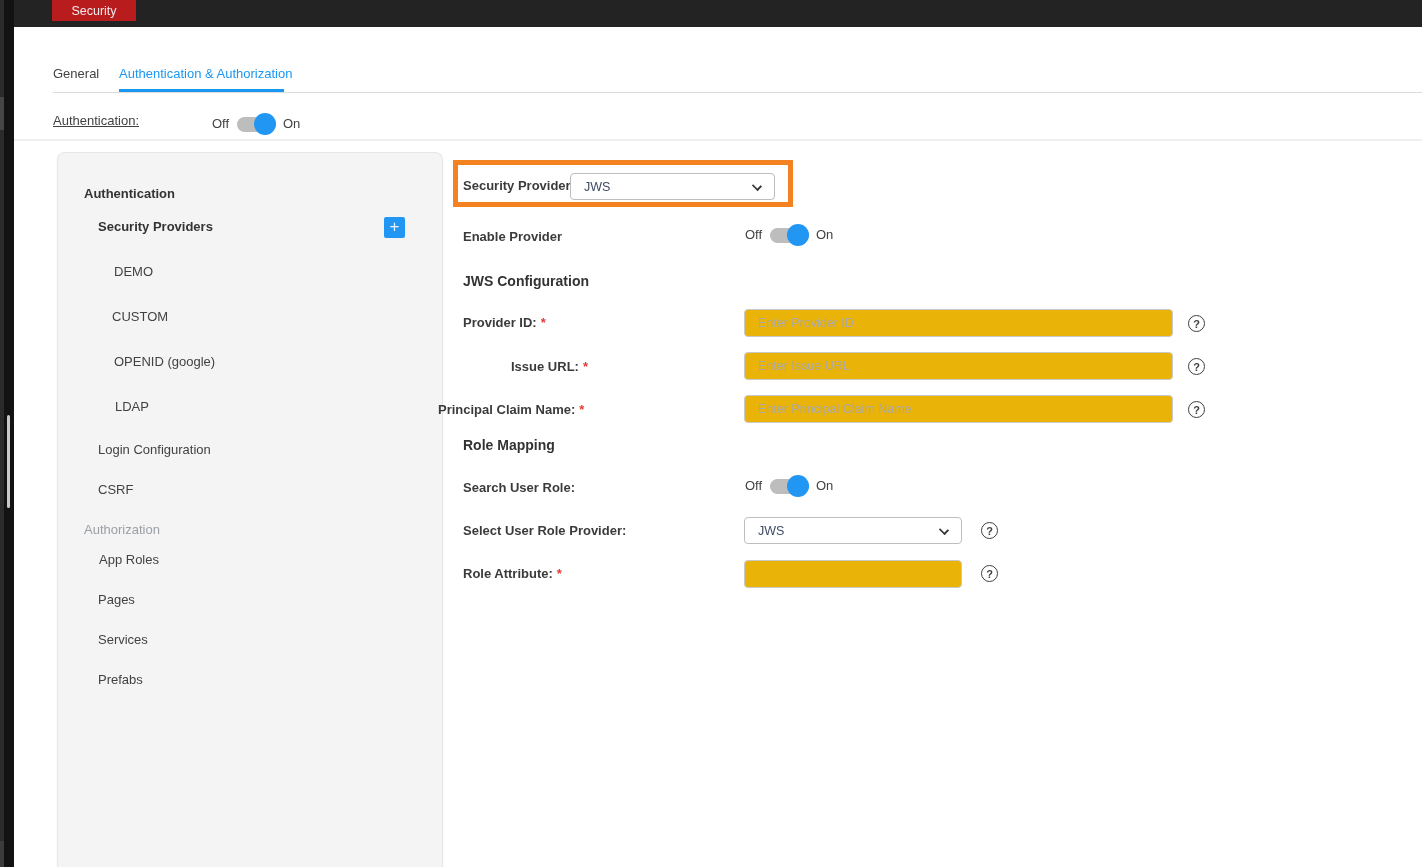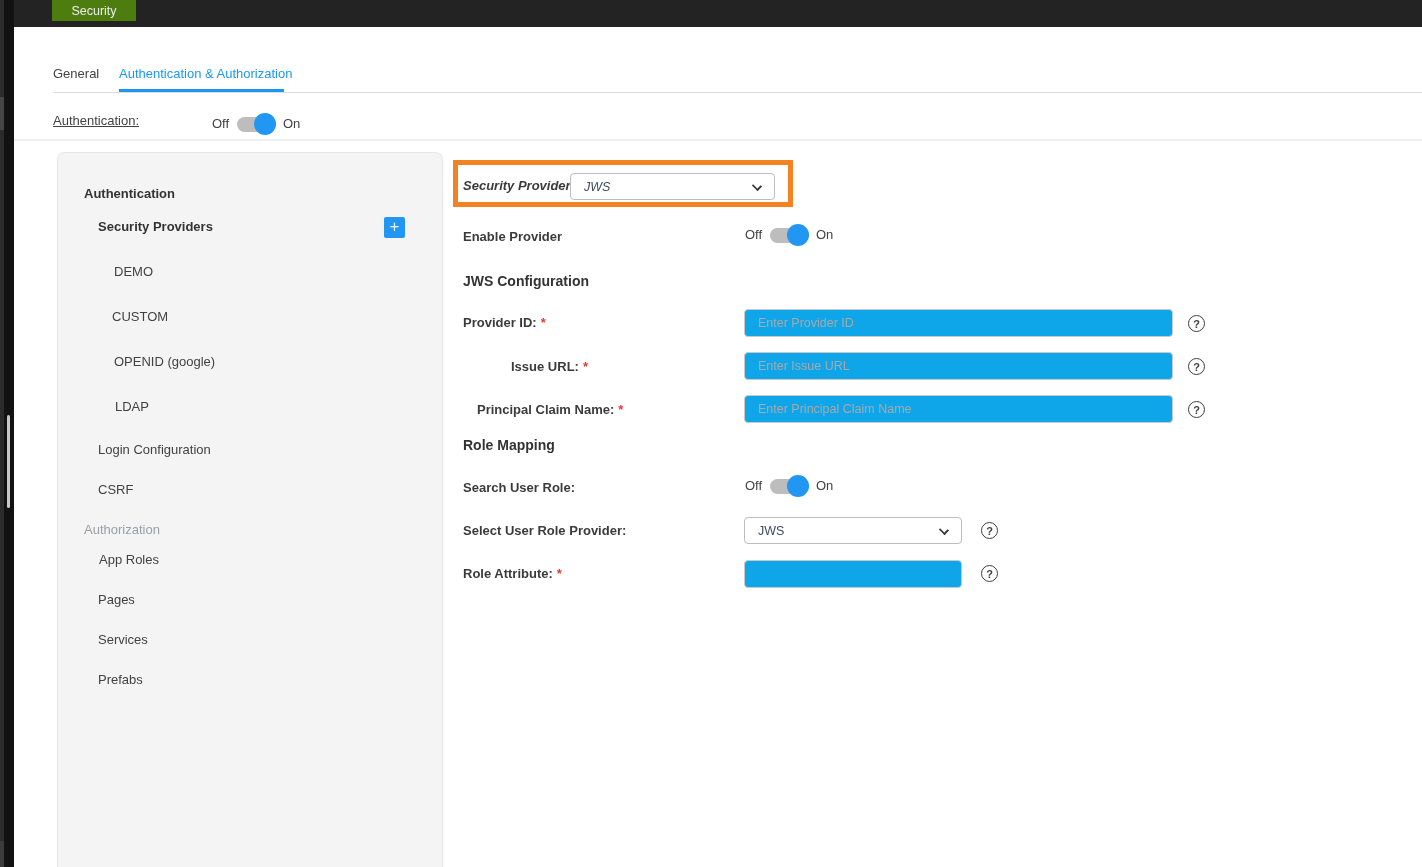--- a/index.html
+++ b/index.html
@@ -9,21 +9,21 @@
 
   
   .left-strip { left:0; top:0; width:14px; height:867px; background:#121212; }
   .strip-col { left:0; top:0; width:4px; height:867px; background:#2b2b2b; }
   .strip-col-light { left:0; top:97px; width:4px; height:33px; background:#464646; }
   .strip-col-bottom { left:0; top:841px; width:4px; height:26px; background:#3c3c3c; }
   .strip-scroll { left:7px; top:415px; width:3px; height:93px; background:#c8c8c8; border-radius:2px; }
 
   
   .topbar { left:14px; top:0; width:1408px; height:27px; background:#232323; }
-  .security-tab { left:38px; top:0; width:84px; height:21px; background:#4d7c0f; color:#ededed;
+  .security-tab { left:38px; top:0; width:84px; height:21px; background:#b91c1c; color:#ededed;
                   font-size:12.5px; display:flex; align-items:center; justify-content:center; }
 
   
   .tab { font-size:13px; color:#424242; }
   .tab.active { color:#1a97f0; }
   .tab-underline { left:119px; top:89px; width:165px; height:3px; background:#1a97f0; }
   .tab-hairline { left:53px; top:92px; width:1369px; height:1px; background:#dcdcdc; }
   .row-divider { left:14px; top:139px; width:1408px; height:2px; background:#efefef; }
 
   
@@ -38,30 +38,30 @@
              border:1px solid #e7e7e7; border-bottom:none; border-radius:8px 8px 0 0;
              box-shadow:0 1px 3px rgba(0,0,0,0.05); }
   .sb { position:absolute; font-size:13px; color:#424242; white-space:nowrap; cursor:pointer; }
   .sb.hdr { font-weight:700; color:#333; cursor:default; }
   .sb.bold { font-weight:700; color:#333; }
   .sb.muted { color:#9aa0a6; cursor:default; }
   .plus-btn { position:absolute; left:326px; top:64px; width:21px; height:21px; background:#2196f3;
               border-radius:2px; color:#eaf4fd; font-size:17px; line-height:20px; text-align:center; cursor:pointer; }
 
   
-  .orange-box { left:453px; top:160px; width:340px; height:47px; border:5px solid #f58220;font-style:italic; }
+  .orange-box { left:453px; top:160px; width:340px; height:47px; border:5px solid #f58220; }
   .form-label { position:absolute; font-size:13px; font-weight:700; color:#3b3b3b; white-space:nowrap; }
   .req { color:#e53935; margin-left:4px; font-weight:700; }
   .section-title { position:absolute; font-size:14px; font-weight:700; color:#333; }
   .sel { position:absolute; height:27px; background:#fff; border:1px solid #bdbdbd; border-radius:4px;
          display:flex; align-items:center; cursor:pointer; }
   .sel span { font-size:12.5px; color:#3f4c63; margin-left:13px; }
   .chev { position:absolute; right:13px; top:8px; width:8px; height:8px;
           border-right:2px solid #333; border-bottom:2px solid #333; transform:rotate(45deg) scale(1,0.8); }
-  .txt { position:absolute; height:28px; border:1px solid #c9c9c9; border-radius:4px; background:#0ea5e9;
+  .txt { position:absolute; height:28px; border:1px solid #c9c9c9; border-radius:4px; background:#eab308;
          font-family:"Liberation Sans", sans-serif; font-size:12.5px; color:#424242; padding:0 13px; outline:none; }
   .txt::placeholder { color:#a9a9a9; }
   .help { position:absolute; width:17px; height:17px; border:1.5px solid #3f3f3f; border-radius:50%;
           color:#3f3f3f; font-size:11px; font-weight:700; display:flex; align-items:center; justify-content:center;
           cursor:pointer; }
 </style>
 </head>
 <body>
 
 <div class="canvas">
@@ -139,21 +139,21 @@
   </div>
 
   <div class="abs form-label" style="left:463px; top:359px;margin-left:48px;">
     <span>Issue URL:</span><span class="req">*</span>
   </div>
   <input class="txt" style="left: 744px; top: 352px; width: 429px;" placeholder="Enter Issue URL">
   <div class="help" style="left:1188px; top:358px;">
     <span>?</span>
   </div>
 
-  <div class="abs form-label" style="left:477px; top:402px;">
+  <div class="abs form-label" style="left:438px; top:402px;">
     <span>Principal Claim Name:</span><span class="req">*</span>
   </div>
   <input class="txt" style="left: 744px; top: 395px; width: 429px;" placeholder="Enter Principal Claim Name">
   <div class="help" style="left:1188px; top:401px;">
     <span>?</span>
   </div>
 
   <div class="section-title" style="left:463px; top:437px;">Role Mapping</div>
 
   <div class="abs form-label" style="left:463px; top:480px;">Search User Role:</div>

